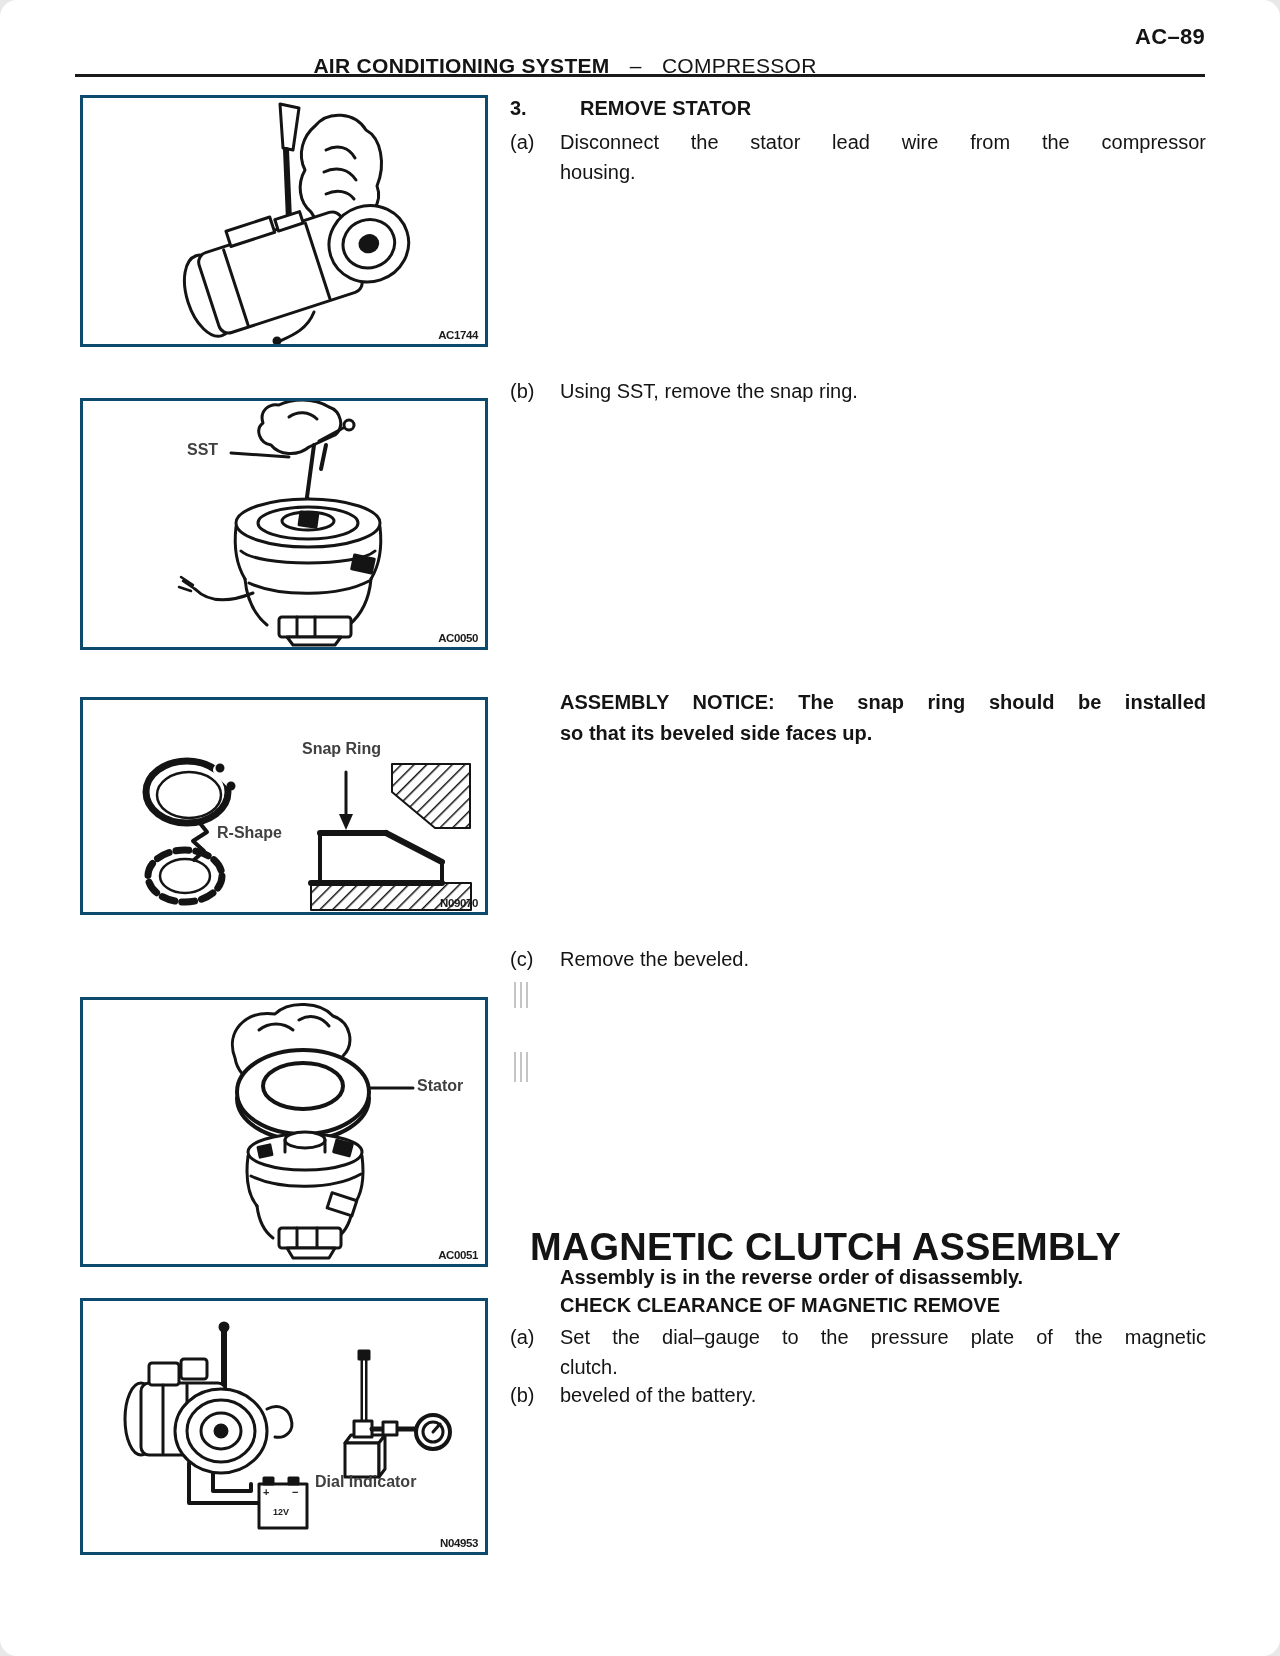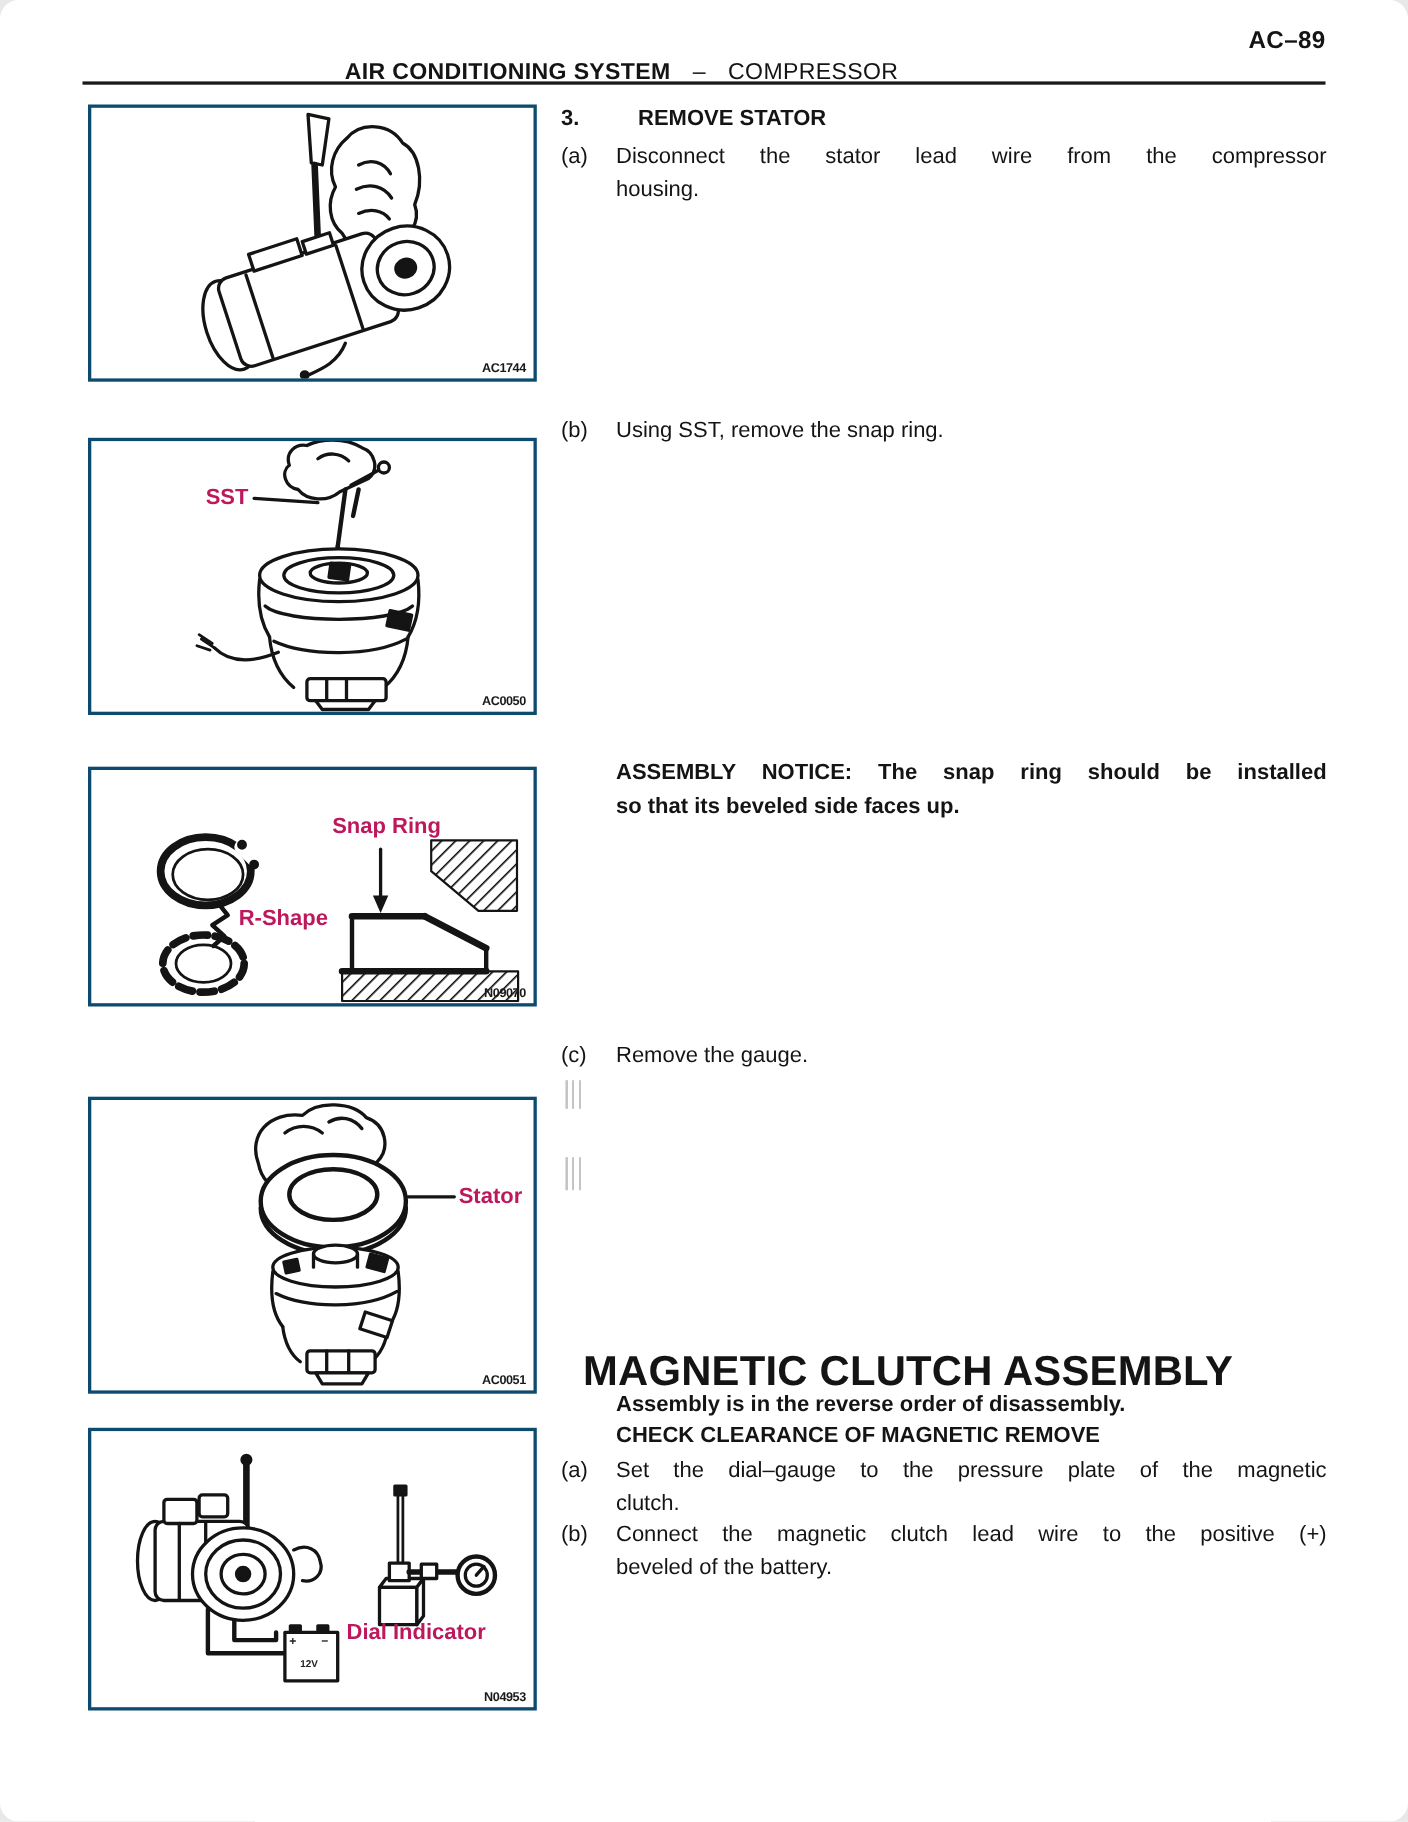--- a/index.html
+++ b/index.html
@@ -12,21 +12,21 @@
   
   .page-num { position:absolute; top:24px; right:75px; font-size:22px; font-weight:700; letter-spacing:.3px; }
   .header-line { position:absolute; top:54px; left:0; width:1130px; text-align:center; font-size:21px; letter-spacing:.3px; white-space:nowrap; }
   .header-line .hb { font-weight:700; }
   .header-line .sep { margin:0 14px; }
   .rule { position:absolute; top:74px; left:75px; width:1130px; height:3px; background:#1a1a1a; }
   
   .figbox { position:absolute; left:80px; width:402px; border:3px solid #0c4a6e; background:#fff; }
   .figbox svg { display:block; }
   .figcode { position:absolute; right:7px; bottom:3px; font-size:11.5px; font-weight:700; letter-spacing:-0.4px; color:#1a1a1a; }
-  .figlabel { position:absolute; font-size:20px; font-weight:700; color:#be185d; white-space:nowrap; }
+  .figlabel { position:absolute; font-size:16px; font-weight:700; color:#404040; white-space:nowrap; }
   .tinylabel { position:absolute; font-size:9px; font-weight:700; color:#222; }
   
   .h-step { position:absolute; left:510px; width:696px; font-size:20px; font-weight:700; }
   .h-step .num { position:absolute; left:0; }
   .h-step .ttl { margin-left:70px; display:block; }
   .item { position:absolute; left:510px; width:696px; font-size:20px; line-height:30px; }
   .item .ilabel { position:absolute; left:0; top:0; }
   .item .ibody { margin-left:50px; }
   .just { text-align:justify; text-align-last:justify; }
   .notice { position:absolute; left:560px; width:646px; font-size:20px; line-height:31px; font-weight:700; }
@@ -238,21 +238,21 @@
   </div>
 
   <div class="notice" style="top:687px;">
     <div class="just">ASSEMBLY NOTICE: The snap ring should be installed</div>
     <div>so that its beveled side faces up.</div>
   </div>
 
   <div class="item" style="top:944px;">
     <span class="ilabel">(c)</span>
     <div class="ibody">
-      <div>Remove the gauge.</div>
+      <div>Remove the beveled.</div>
     </div>
   </div>
 
   <div class="smudge" style="left:514px;top:982px;"></div>
   <div class="smudge smudge2" style="left:514px;top:1052px;"></div>
 
   <div class="mc-title" style="top:1226px;">MAGNETIC CLUTCH ASSEMBLY</div>
   <div class="mc-sub" style="top:1266px;">Assembly is in the reverse order of disassembly.</div>
   <div class="mc-sub" style="top:1294px;">CHECK CLEARANCE OF MAGNETIC REMOVE</div>
 
@@ -260,18 +260,17 @@
     <span class="ilabel">(a)</span>
     <div class="ibody">
       <div class="just">Set the dial–gauge to the pressure plate of the magnetic</div>
       <div>clutch.</div>
     </div>
   </div>
 
   <div class="item" style="top:1380px;">
     <span class="ilabel">(b)</span>
     <div class="ibody">
-      <div class="just">Connect the magnetic clutch lead wire to the positive (+)</div>
       <div>beveled of the battery.</div>
     </div>
   </div>
 
 </div>
 
 </body></html>

